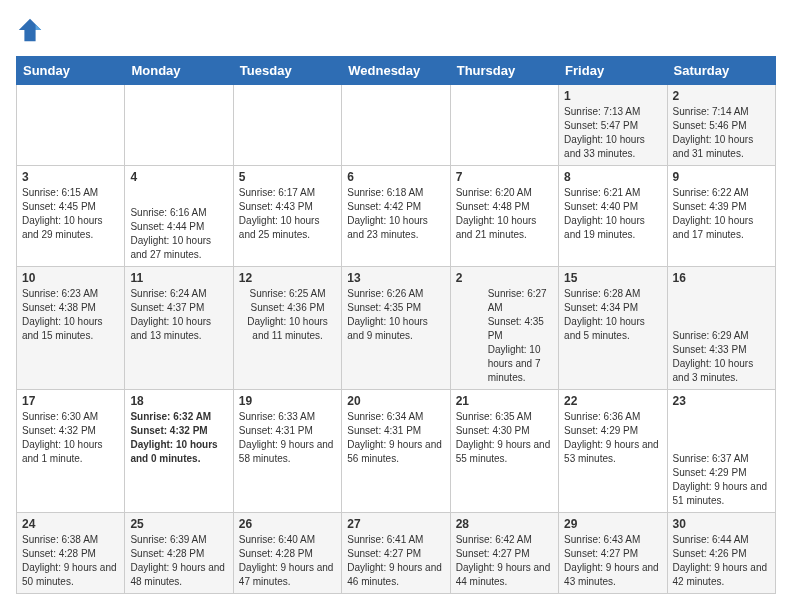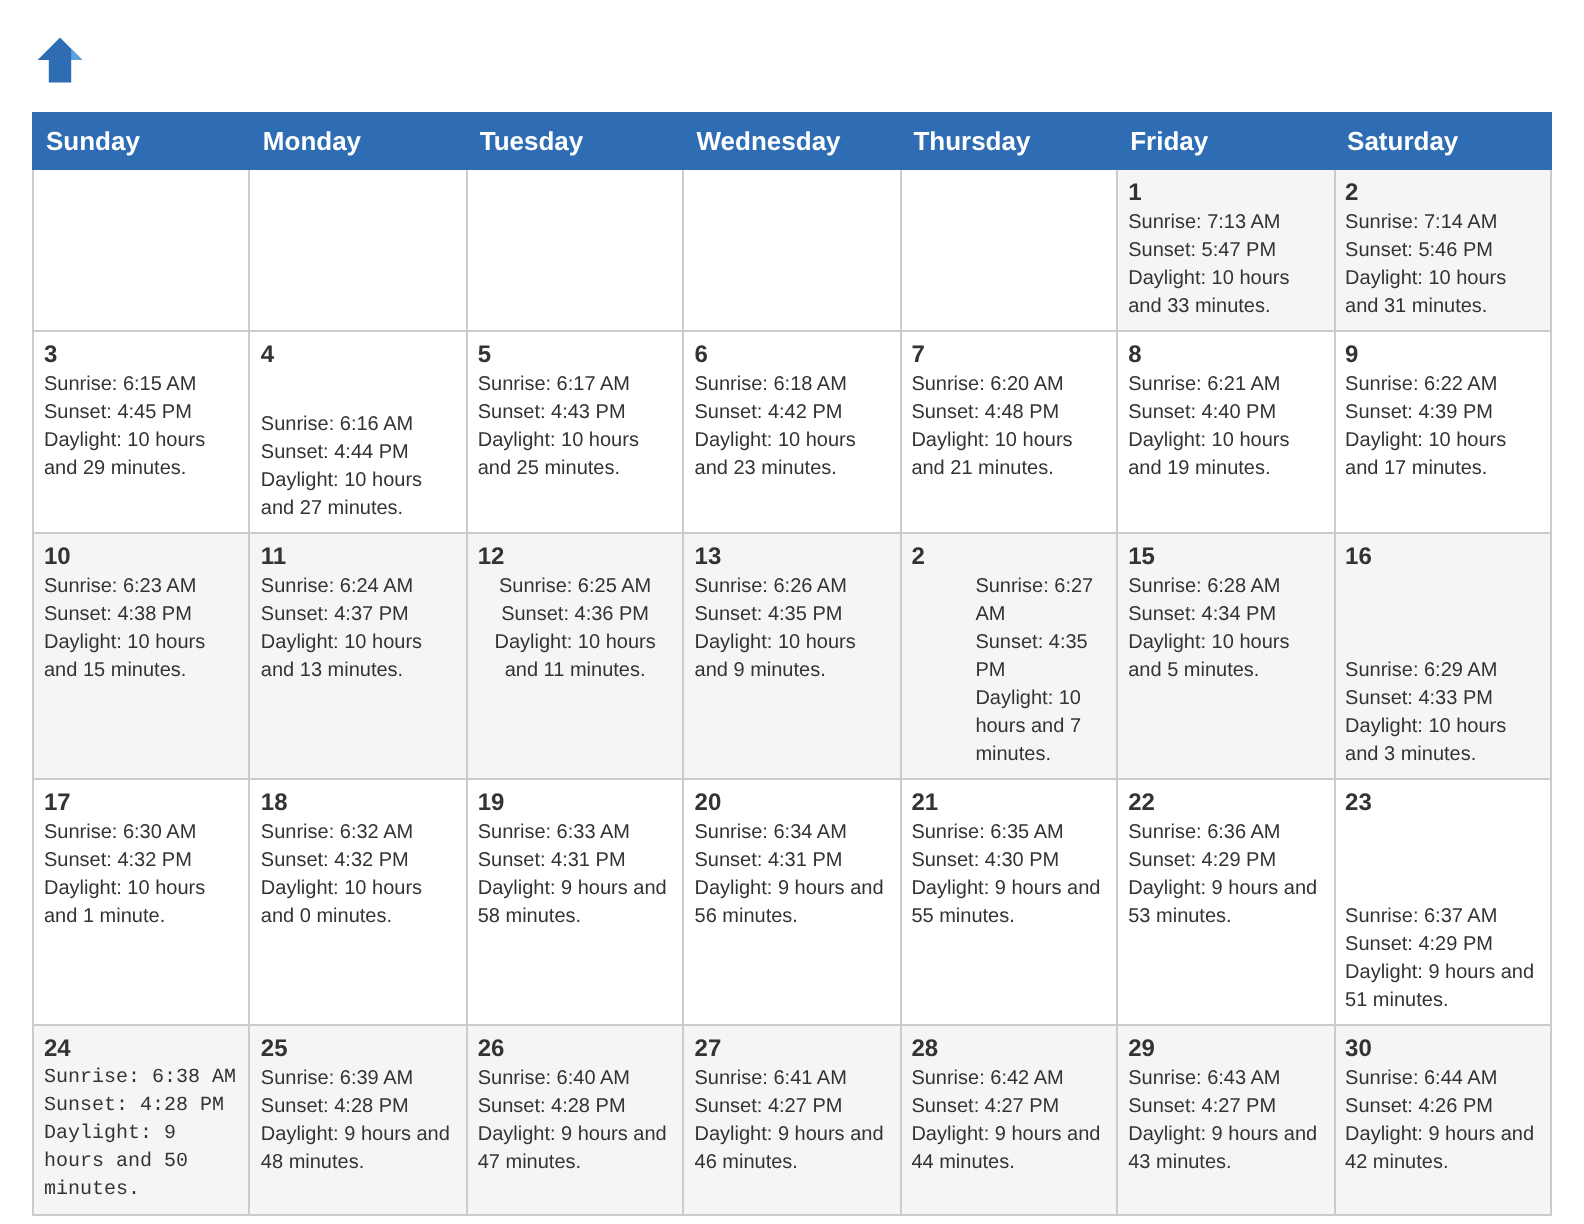--- a/index.html
+++ b/index.html
@@ -230,21 +230,21 @@
       </tr>
       <tr>
         <td>
           <span class="day-num">17</span>
           <div class="day-info" style="white-space: pre-line;">Sunrise: 6:30 AM
 Sunset: 4:32 PM
 Daylight: 10 hours and 1 minute.</div>
         </td>
         <td>
           <span class="day-num">18</span>
-          <div class="day-info" style="white-space: pre-line;">Sunrise: 6:32 AM
+          <div class="day-info" style="white-space: pre-line; font-weight: bold;">Sunrise: 6:32 AM
 Sunset: 4:32 PM
 Daylight: 10 hours and 0 minutes.</div>
         </td>
         <td>
           <span class="day-num">19</span>
           <div class="day-info" style="white-space: pre-line;">Sunrise: 6:33 AM
 Sunset: 4:31 PM
 Daylight: 9 hours and 58 minutes.</div>
         </td>
         <td>
@@ -268,21 +268,21 @@
         <td>
           <span class="day-num">23</span>
           <div class="day-info" style="white-space: pre-line; margin-top: 44px;">Sunrise: 6:37 AM
 Sunset: 4:29 PM
 Daylight: 9 hours and 51 minutes.</div>
         </td>
       </tr>
       <tr>
         <td>
           <span class="day-num">24</span>
-          <div class="day-info" style="white-space: pre-line; font-family: Liberation Mono, monospace;">Sunrise: 6:38 AM
+          <div class="day-info" style="white-space: pre-line;">Sunrise: 6:38 AM
 Sunset: 4:28 PM
 Daylight: 9 hours and 50 minutes.</div>
         </td>
         <td>
           <span class="day-num">25</span>
           <div class="day-info" style="white-space: pre-line;">Sunrise: 6:39 AM
 Sunset: 4:28 PM
 Daylight: 9 hours and 48 minutes.</div>
         </td>
         <td>

